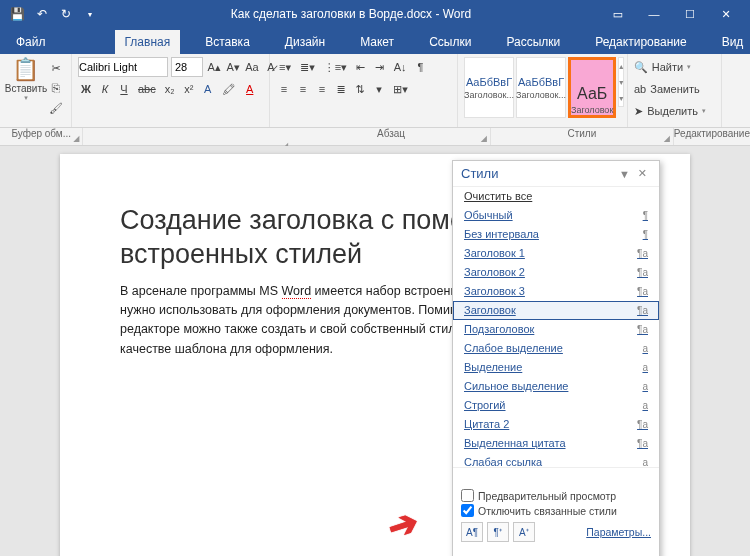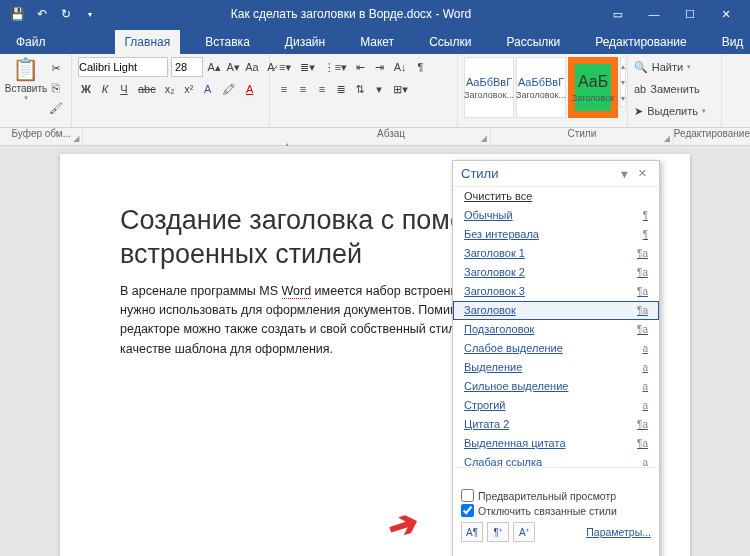--- a/index.html
+++ b/index.html
@@ -28,21 +28,21 @@
 .clipboard .paste .text { font-size: 10px; color: #444; }
 .clipboard .mini { display: flex; flex-direction: column; gap: 2px; padding-top: 2px;}
 .clipboard .wrap { display: flex; }
 .font-group { width: 198px; }
 .fontname { border: 1px solid #c8c8c8; background: #fff; font-size: 11px; padding: 1px 0; width: 90px; height: 20px; }
 .fontsize { border: 1px solid #c8c8c8; background: #fff; font-size: 11px; padding: 1px 3px; width: 32px; height: 20px; }
 .para-group { width: 188px; }
 .styles-group { width: 170px; display: flex; flex-direction: row; }
 .style-box { border: 1px solid #e1e1e1; background: #fff; width: 50px; height: 61px; display: flex; flex-direction: column; align-items: center; justify-content: center; margin-right: 2px; }
 .style-box .sample { font-size: 11px; color: #2b579a; }
-.style-box.sel { border: 7px solid #f97316; background: #22c55e; }
+.style-box.sel { border: 3px solid #f97316; background: #f9a8d4; justify-content: flex-end; }
 .style-box.title .sample { font-size: 16px; color: #333; }
 .style-box .name { font-size: 9px; color: #555; margin-top: 2px; }
 .styles-more { width: 14px; display: flex; flex-direction: column; justify-content: space-around; color: #888; font-size: 8px; border: 1px solid #e1e1e1; background: #fff; height: 50px;}
 .edit-group { width: 94px; }
 .edit-group .rowline { font-size: 11px; color: #444; gap: 4px; }
 .doc-area { background: #e6e6e6; position: absolute; top: 146px; left: 0; right: 0; bottom: 0; display: flex; justify-content: center; padding-top: 8px; }
 .group-labels { background: #f3f3f3; border-bottom: 1px solid #d4d4d4; height: 18px; display: flex; font-size: 10px; color: #666;}
 .group-labels div { border-right: 1px solid #e1e1e1; text-align: center; position: relative; }
 .group-labels .l1 { width: 84px; }
 .group-labels .l2 { width: 210px; margin-top: 24px; }

